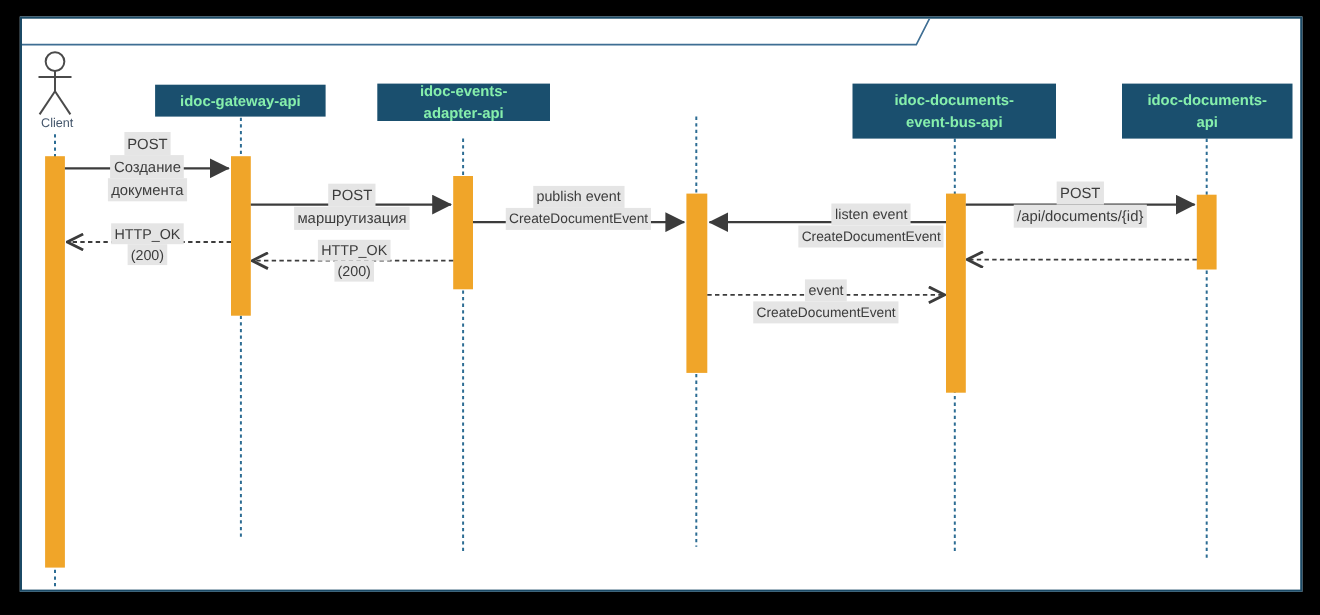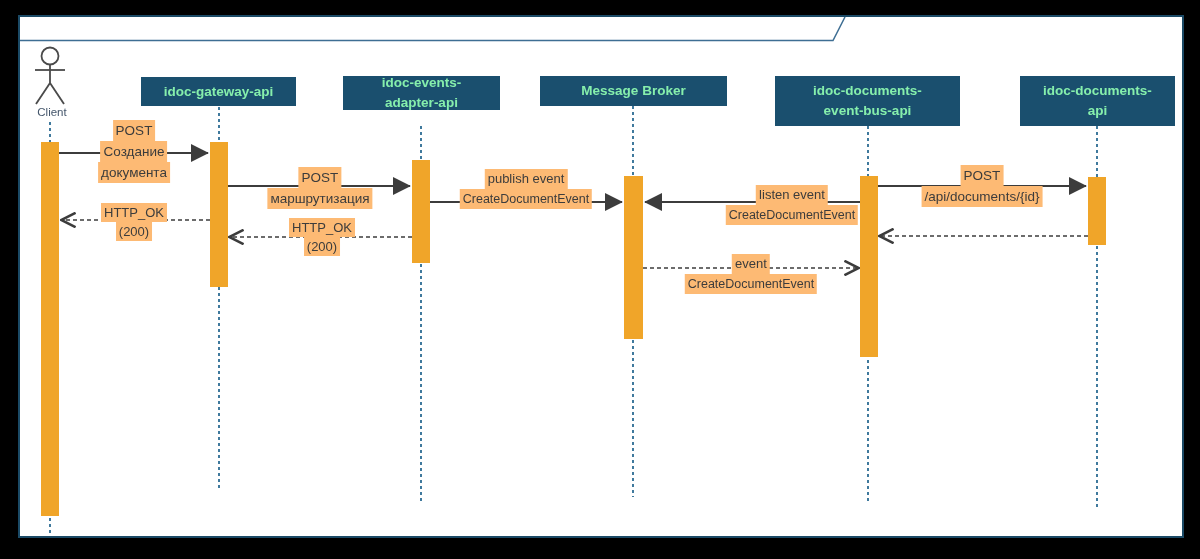--- a/index.html
+++ b/index.html
@@ -58,21 +58,21 @@
   }
   .msg {
     position: absolute;
     transform: translateX(-50%);
     text-align: center;
     color: #3C3C3C;
     font-size: 13.5px;
     line-height: 21px;
     white-space: nowrap;
   }
-  .msg > div > span { background: #fdba74; padding: 0 3px; display: inline-block; }
+  .msg > div > span { background: #e5e5e5; padding: 0 3px; display: inline-block; }
   .msg .small { font-size: 12.5px; text-align: right; }
   .m1 { left: 114px; top: 103px; }
   .m2 { left: 114px; top: 186px; line-height: 19px; font-size: 13px; }
   .m3 { left: 300px; top: 150px; }
   .m4 { left: 302px; top: 201px; line-height: 19px; font-size: 13px; }
   .m5 { left: 506px; top: 152px; line-height: 20px; font-size: 13px; }
   .m6 { left: 772px; top: 168px; line-height: 20px; font-size: 13px; }
   .m7 { left: 731px; top: 237px; line-height: 20px; font-size: 13px; }
   .m8 { left: 962px; top: 148px; }
   .m9 { left: 962px; top: 203px; line-height: 18px; font-size: 12.5px; }
@@ -137,23 +137,20 @@
 
     <div class="actor-label">Client</div>
 
     <div class="participant p-gateway">
       <span>idoc-gateway-api</span>
     </div>
     <div class="participant p-adapter">
       <span>idoc-events-</span>
       <span>adapter-api</span>
     </div>
-    <div class="participant p-broker">
-      <span>Message Broker</span>
-    </div>
     <div class="participant p-eventbus">
       <span>idoc-documents-</span>
       <span>event-bus-api</span>
     </div>
     <div class="participant p-docsapi">
       <span>idoc-documents-</span>
       <span>api</span>
     </div>
 
     <div class="msg m1">

